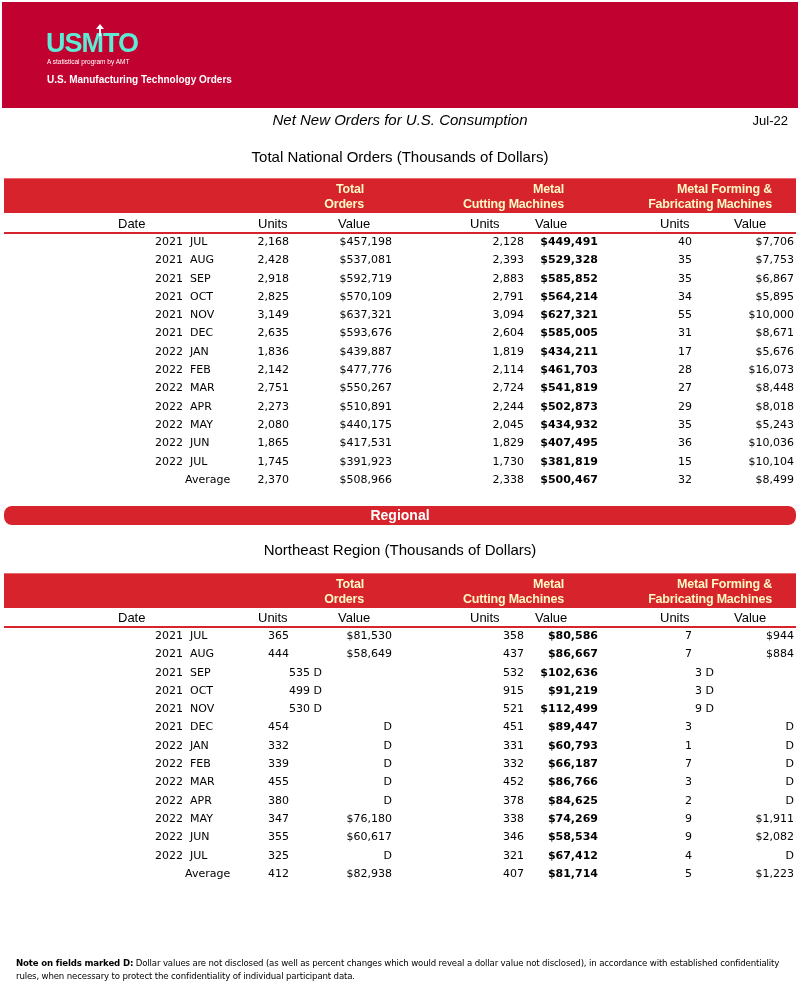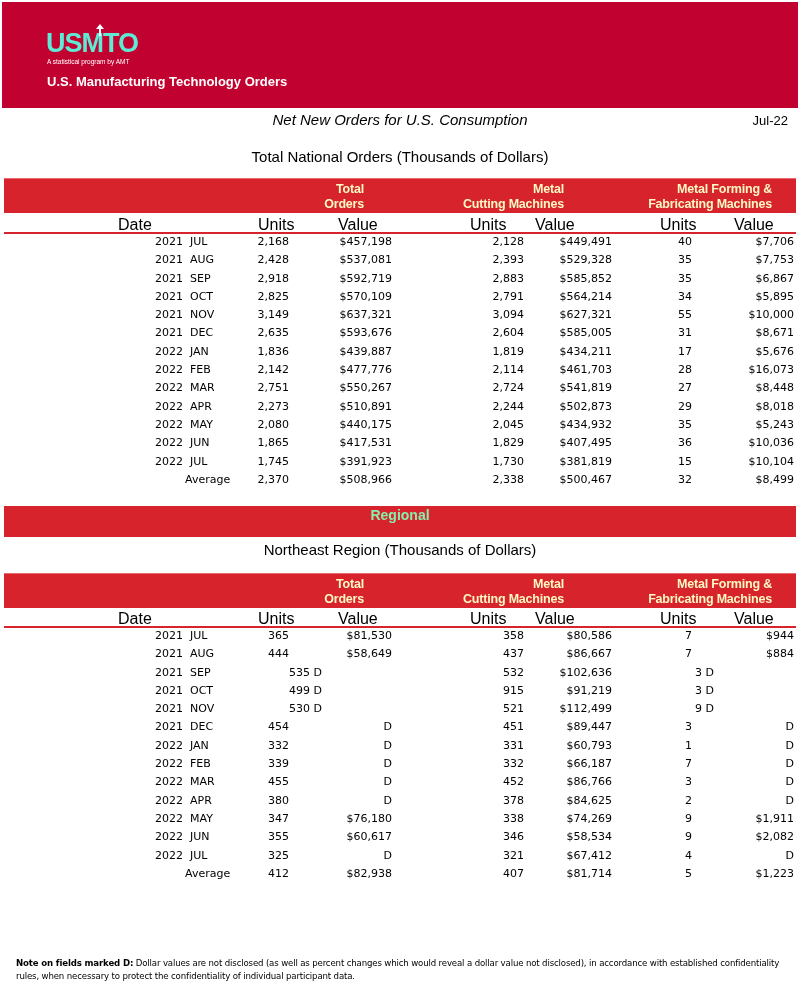--- a/index.html
+++ b/index.html
@@ -2,48 +2,48 @@
 <html><head>
 <meta charset="utf-8">
 <style>
   html, body { margin: 0; padding: 0; background: #ffffff; }
   body { width: 800px; height: 992px; position: relative; overflow: hidden; font-family: "Liberation Sans", sans-serif; color: #000; }
 
   .banner { position: absolute; left: 2px; top: 2px; width: 796px; height: 106px; background: #c10230; }
   .logo { position: absolute; left: 44px; top: 28px; color: #5eead4; font-family: "Liberation Sans", sans-serif; font-weight: bold; font-size: 27px; letter-spacing: -1px; line-height: 27px; }
   .logo .arrow { position: absolute; left: 49px; top: -6px; width: 10px; height: 12px; }
   .logo-tag { position: absolute; left: 45px; top: 56px; color: #fff; font-size: 6.5px; }
-  .banner-sub { position: absolute; left: 45px; top: 72px; color: #fff; font-size: 13px; font-weight: bold; }
+  .banner-sub { position: absolute; left: 45px; top: 72px; color: #fff; font-size: 10px; font-weight: bold; }
 
   .report-title { position: absolute; left: 0; width: 800px; top: 111px; text-align: center; font-style: italic; font-size: 15px; }
   .report-date { position: absolute; right: 12px; top: 113px; font-size: 13px; }
 
   .section-title { position: absolute; left: 0; width: 800px; text-align: center; font-size: 15px; }
 
   .hdr-band { position: absolute; left: 4px; width: 792px; height: 34px; background: #d7232b; border-top: 1px solid #e86a6f; }
   .hdr-band .grp { position: absolute; top: 3px; color: #fef9c3; font-weight: bold; font-size: 12.5px; text-align: right; line-height: 15px; letter-spacing: -0.2px; }
-  .col-hdr { position: absolute; left: 4px; width: 792px; height: 16px; font-size: 16px; }
+  .col-hdr { position: absolute; left: 4px; width: 792px; height: 16px; font-size: 13px; }
   .col-hdr span { position: absolute; top: 0; }
   .red-rule { position: absolute; left: 4px; width: 792px; height: 2px; background: #d7232b; }
 
   .rows { position: absolute; left: 0; width: 800px; font-family: "DejaVu Sans", sans-serif; font-size: 11px; }
   .row { position: relative; height: 18.3px; }
   .row span { position: absolute; top: 2px; white-space: pre; }
   .c-date { left: 155px; width: 80px; }
   .c-date.avg { left: 185px; }
   .c-tu { right: 511px; text-align: right; }
   .c-tv { right: 408px; text-align: right; }
   .c-mu { right: 276px; text-align: right; }
-  .c-mv { right: 188px; text-align: right; }
+  .c-mv { right: 202px; text-align: right; font-weight: bold; }
   .c-fu { right: 108px; text-align: right; }
   .c-fv { right: 6px; text-align: right; }
   .c-tuD { left: 289px; }
   .c-fuD { left: 695px; }
 
-  .regional-band { position: absolute; left: 4px; width: 792px; height: 31px; top: 506px; background: #d7232b; color: #86efac; font-weight: bold; font-size: 14px; text-align: center; line-height: 19px; }
+  .regional-band { position: absolute; left: 4px; width: 792px; height: 19px; top: 506px; background: #d7232b; color: #ffffff; font-weight: bold; font-size: 14px; text-align: center; line-height: 19px; border-radius: 8px; }
 
   .note { position: absolute; left: 16px; top: 957px; width: 770px; font-family: "DejaVu Sans", sans-serif; font-size: 8.6px; line-height: 13px; letter-spacing: -0.15px; }
   .note b { font-weight: bold; }
 </style>
 </head>
 <body>
 
 <div class="banner">
   <div class="logo">
     <span>USMTO</span>

